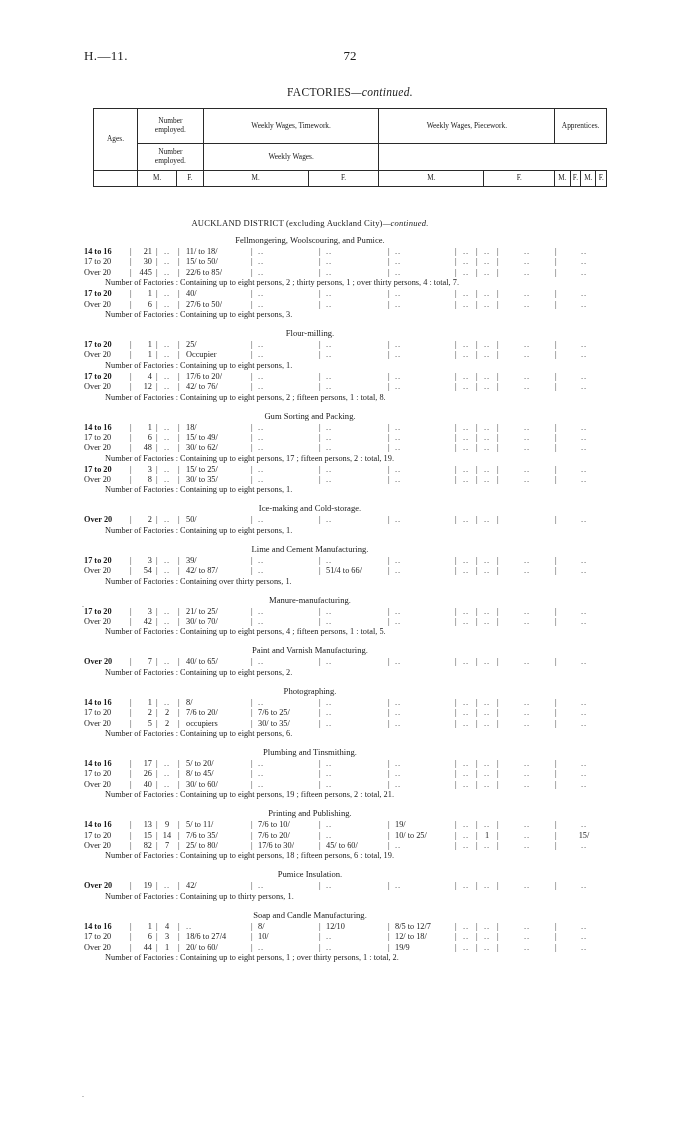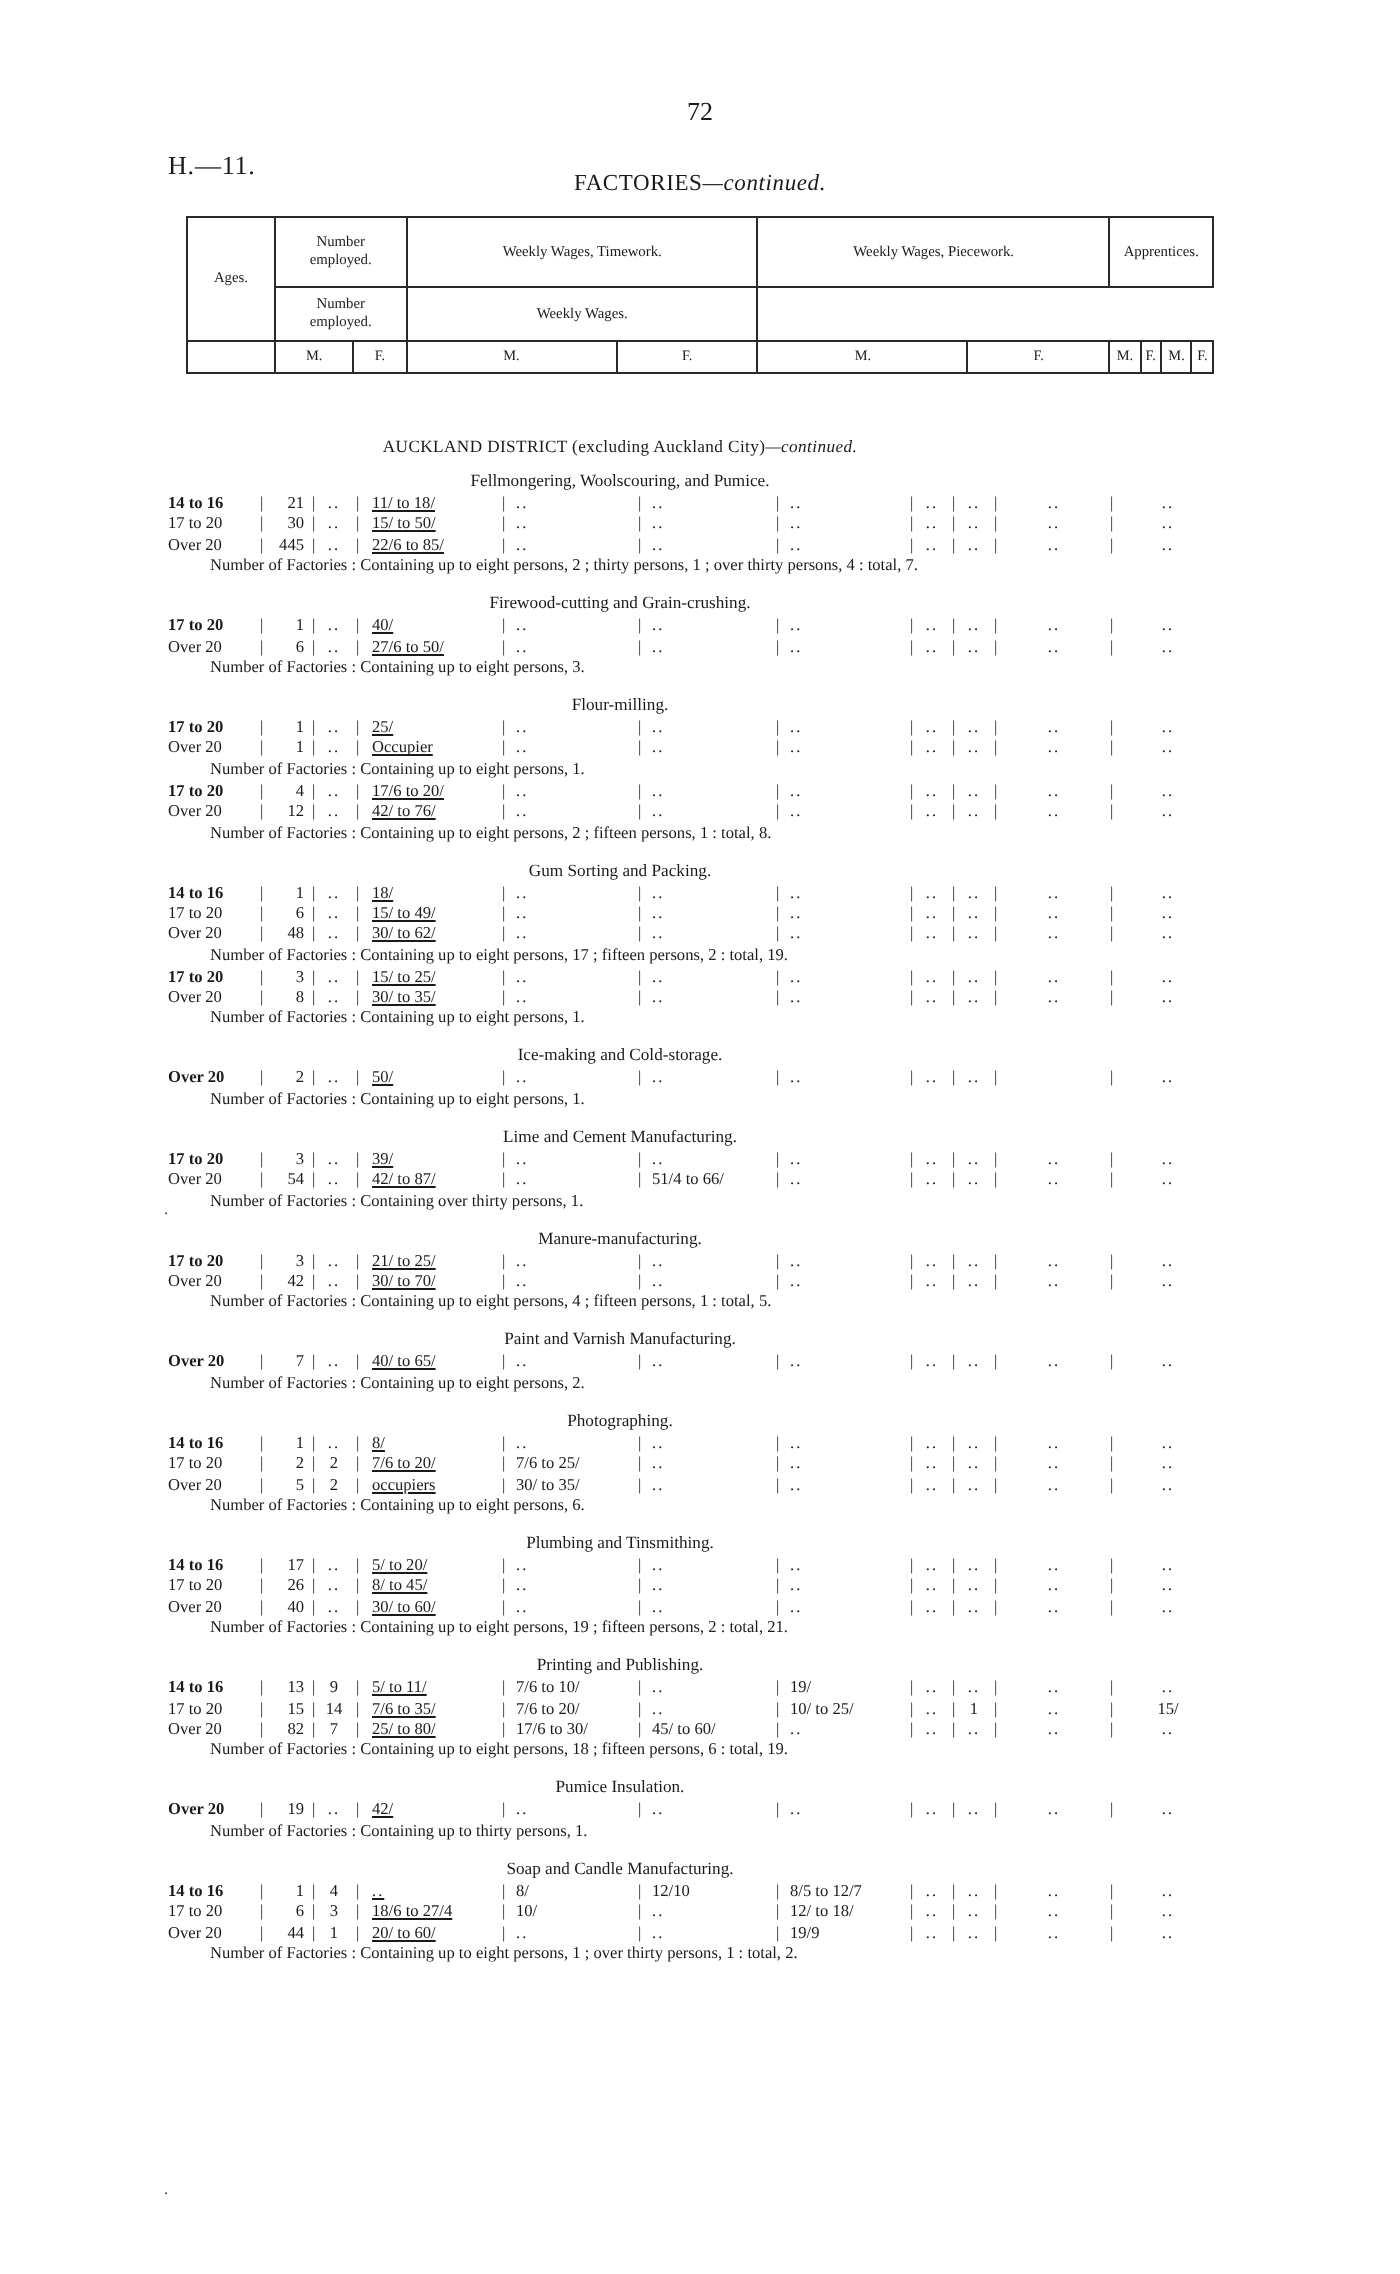--- a/index.html
+++ b/index.html
@@ -7,21 +7,21 @@
     width:700px; height:1137px;
     font-family:"Liberation Serif", serif;
     color:#1a1a1a;
     position:relative;
     overflow:hidden;
   }
   .page { position:absolute; left:0; top:0; width:700px; height:1137px; }
 
   .hdr-left {
     position:absolute; left:84px; top:48px;
-    font-size:13px; letter-spacing:0.4px;margin-top:27px;
+    font-size:13px; letter-spacing:0.4px;
   }
   .hdr-page {
     position:absolute; left:0; top:48px; width:700px;
     text-align:center; font-size:13px;
   }
   .caption {
     position:absolute; left:0; top:86px; width:700px;
     text-align:center; font-size:11.5px; letter-spacing:0.3px;
   }
 
@@ -55,21 +55,21 @@
   .trade {
     text-align:center; font-size:8.6px; margin:7px 0 2px 0;
   }
   .row {
     position:relative; height:10.4px; white-space:nowrap;
   }
   .c { position:absolute; top:0; }
   .ages      { left:84px;  width:44px; text-align:left; }
   .ne-m      { left:134px; width:18px; text-align:right; }
   .ne-f      { left:160px; width:14px; text-align:center; }
-  .wt-m      { left:186px; width:62px; text-align:left;text-decoration:underline; }
+  .wt-m      { left:186px; width:62px; text-align:left; }
   .wt-f      { left:258px; width:58px; text-align:left; }
   .wp-m      { left:326px; width:58px; text-align:left; }
   .wp-f      { left:395px; width:58px; text-align:left; }
   .ap-m      { left:459px; width:14px; text-align:center; }
   .ap-f      { left:480px; width:14px; text-align:center; }
   .aw-m      { left:503px; width:48px; text-align:center; }
   .aw-f      { left:560px; width:48px; text-align:center; }
   .bold { font-weight:bold; }
   .note {
     text-align:left; padding-left:105px; font-size:8.3px;
@@ -193,21 +193,20 @@
             <span class="c wp-m dots">..</span>
             <span class="c wp-f dots">..</span>
             <span class="c ap-m dots">..</span>
             <span class="c ap-f dots">..</span>
             <span class="c aw-m dots">..</span>
             <span class="c aw-f dots">..</span>
           </div>
           <div class="note">Number of Factories : Containing up to eight persons, 2 ; thirty persons, 1 ; over thirty persons, 4 : total, 7.</div>
         </div>
         <div>
-          <div class="trade">Firewood-cutting and Grain-crushing.</div>
           <div class="row">
             <span class="c pipe" style="left: 130px;">|</span>
             <span class="c pipe" style="left: 156px;">|</span>
             <span class="c pipe" style="left: 178px;">|</span>
             <span class="c pipe" style="left: 251px;">|</span>
             <span class="c pipe" style="left: 319px;">|</span>
             <span class="c pipe" style="left: 388px;">|</span>
             <span class="c pipe" style="left: 455px;">|</span>
             <span class="c pipe" style="left: 476px;">|</span>
             <span class="c pipe" style="left: 497px;">|</span>

